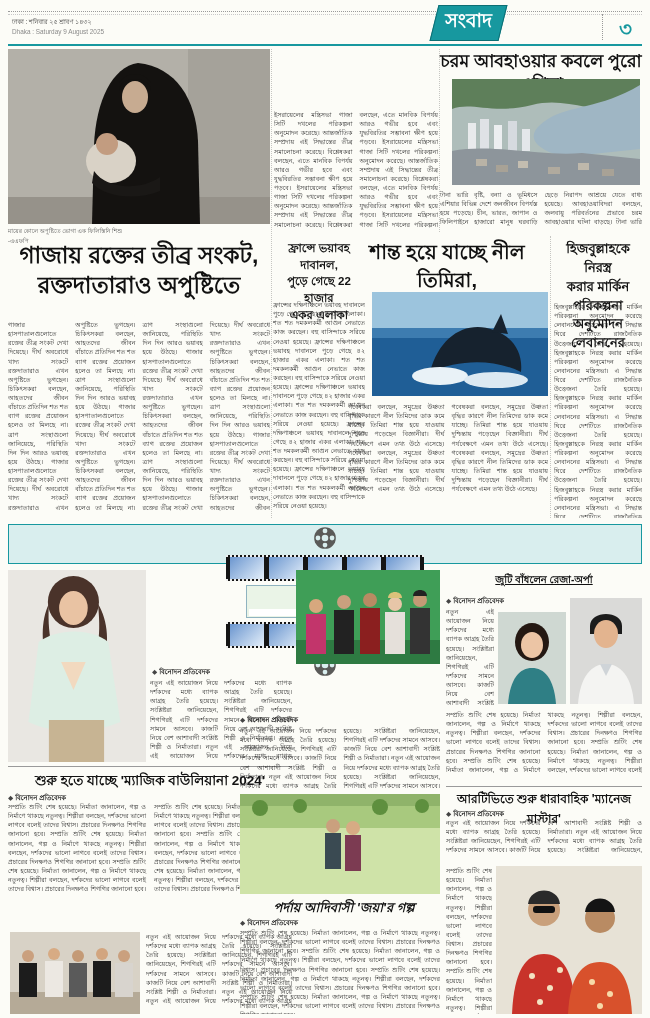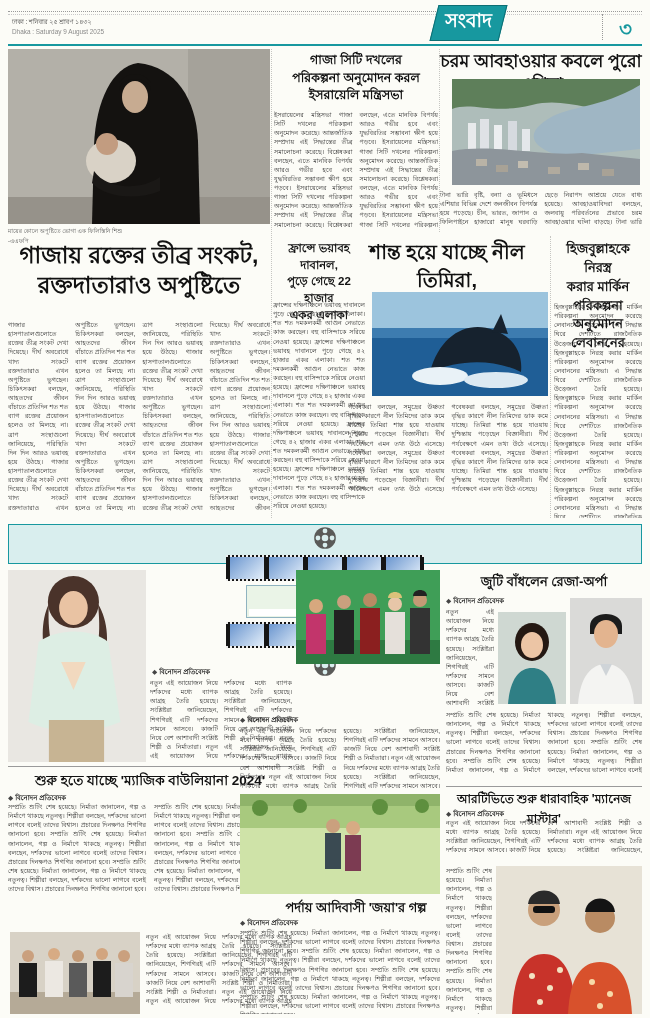--- a/index.html
+++ b/index.html
@@ -71,25 +71,25 @@
   .magic-byline{left:8px;top:792px;}
   .magic-body{left:8px;top:802px;width:284px;height:126px;column-count:2;column-gap:8px;}
   .group-photo{left:10px;top:932px;width:130px;height:82px;}
   .magic-body2{left:146px;top:932px;width:146px;height:82px;column-count:2;column-gap:6px;}
 
   .band-photo{left:296px;top:570px;width:144px;height:94px;}
   .lalon-headline{left:238px;top:668px;width:202px;font-size:14.5px;line-height:1.5;}
   .lalon-byline{left:240px;top:714px;}
   .lalon-body{left:240px;top:726px;width:200px;height:64px;column-count:2;column-gap:7px;}
   .field-photo{left:240px;top:794px;width:200px;height:100px;}
-  .joya-headline{left:256px;top:898px;width:200px;font-size:13px;}
+  .joya-headline{left:244px;top:898px;width:200px;font-size:13px;font-style:italic;}
   .joya-byline{left:240px;top:917px;}
   .joya-body{left:240px;top:928px;width:200px;height:86px;}
 
-  .reza-headline{left:446px;top:572px;width:196px;font-size:13px;}
+  .reza-headline{left:446px;top:572px;width:196px;font-size:10px;text-decoration:underline;}
   .reza-byline{left:446px;top:595px;}
   .reza-body1{left:446px;top:607px;width:48px;height:98px;}
   .arpa-photo{left:498px;top:612px;width:68px;height:92px;}
   .rezaman-photo{left:570px;top:598px;width:72px;height:106px;}
   .reza-body2{left:446px;top:710px;width:196px;height:72px;column-count:2;column-gap:7px;}
   .rtv-rule{left:446px;top:786px;width:196px;}
   .rtv-headline{left:446px;top:790px;width:196px;font-size:12px;}
   .rtv-byline{left:446px;top:808px;}
   .rtv-body{left:446px;top:818px;width:196px;height:44px;column-count:2;column-gap:7px;}
   .rtv-body2{left:446px;top:866px;width:46px;height:148px;}
@@ -132,23 +132,20 @@
     </svg>
   </div>
   <div class="abs gaza-caption">
     <span>মায়ের কোলে অপুষ্টিতে ভোগা এক ফিলিস্তিনি শিশু</span>
     <span>-এএফপি</span>
   </div>
   <div class="abs hl pre gaza-headline">গাজায় রক্তের তীব্র সংকট,
 রক্তদাতারাও অপুষ্টিতে</div>
   <div class="abs body-txt gaza-body">গাজার হাসপাতালগুলোতে রক্তের তীব্র সংকট দেখা দিয়েছে। দীর্ঘ অবরোধে খাদ্য সংকটে রক্তদাতারাও এখন অপুষ্টিতে ভুগছেন। চিকিৎসকরা বলছেন, আহতদের জীবন বাঁচাতে প্রতিদিন শত শত ব্যাগ রক্তের প্রয়োজন হলেও তা মিলছে না। ত্রাণ সংস্থাগুলো জানিয়েছে, পরিস্থিতি দিন দিন আরও ভয়াবহ হয়ে উঠছে। গাজার হাসপাতালগুলোতে রক্তের তীব্র সংকট দেখা দিয়েছে। দীর্ঘ অবরোধে খাদ্য সংকটে রক্তদাতারাও এখন অপুষ্টিতে ভুগছেন। চিকিৎসকরা বলছেন, আহতদের জীবন বাঁচাতে প্রতিদিন শত শত ব্যাগ রক্তের প্রয়োজন হলেও তা মিলছে না। ত্রাণ সংস্থাগুলো জানিয়েছে, পরিস্থিতি দিন দিন আরও ভয়াবহ হয়ে উঠছে। গাজার হাসপাতালগুলোতে রক্তের তীব্র সংকট দেখা দিয়েছে। দীর্ঘ অবরোধে খাদ্য সংকটে রক্তদাতারাও এখন অপুষ্টিতে ভুগছেন। চিকিৎসকরা বলছেন, আহতদের জীবন বাঁচাতে প্রতিদিন শত শত ব্যাগ রক্তের প্রয়োজন হলেও তা মিলছে না। ত্রাণ সংস্থাগুলো জানিয়েছে, পরিস্থিতি দিন দিন আরও ভয়াবহ হয়ে উঠছে। গাজার হাসপাতালগুলোতে রক্তের তীব্র সংকট দেখা দিয়েছে। দীর্ঘ অবরোধে খাদ্য সংকটে রক্তদাতারাও এখন অপুষ্টিতে ভুগছেন। চিকিৎসকরা বলছেন, আহতদের জীবন বাঁচাতে প্রতিদিন শত শত ব্যাগ রক্তের প্রয়োজন হলেও তা মিলছে না। ত্রাণ সংস্থাগুলো জানিয়েছে, পরিস্থিতি দিন দিন আরও ভয়াবহ হয়ে উঠছে। গাজার হাসপাতালগুলোতে রক্তের তীব্র সংকট দেখা দিয়েছে। দীর্ঘ অবরোধে খাদ্য সংকটে রক্তদাতারাও এখন অপুষ্টিতে ভুগছেন। চিকিৎসকরা বলছেন, আহতদের জীবন বাঁচাতে প্রতিদিন শত শত ব্যাগ রক্তের প্রয়োজন হলেও তা মিলছে না। ত্রাণ সংস্থাগুলো জানিয়েছে, পরিস্থিতি দিন দিন আরও ভয়াবহ হয়ে উঠছে। গাজার হাসপাতালগুলোতে রক্তের তীব্র সংকট দেখা দিয়েছে। দীর্ঘ অবরোধে খাদ্য সংকটে রক্তদাতারাও এখন অপুষ্টিতে ভুগছেন। চিকিৎসকরা বলছেন, আহতদের জীবন বাঁচাতে প্রতিদিন শত শত ব্যাগ রক্তের প্রয়োজন হলেও তা মিলছে না। ত্রাণ সংস্থাগুলো জানিয়েছে, পরিস্থিতি দিন দিন আরও ভয়াবহ হয়ে উঠছে। গাজার হাসপাতালগুলোতে রক্তের তীব্র সংকট দেখা দিয়েছে। দীর্ঘ অবরোধে খাদ্য সংকটে রক্তদাতারাও এখন অপুষ্টিতে ভুগছেন। চিকিৎসকরা বলছেন, আহতদের জীবন বাঁচাতে প্রতিদিন শত শত ব্যাগ রক্তের প্রয়োজন হলেও তা মিলছে না। ত্রাণ সংস্থাগুলো জানিয়েছে, পরিস্থিতি দিন দিন আরও ভয়াবহ হয়ে উঠছে।</div>
 
-  <div class="abs hl pre cabinet-headline">গাজা সিটি দখলের
-পরিকল্পনা অনুমোদন করল
-ইসরায়েলি মন্ত্রিসভা</div>
   <div class="abs body-txt cabinet-body">ইসরায়েলের মন্ত্রিসভা গাজা সিটি দখলের পরিকল্পনা অনুমোদন করেছে। আন্তর্জাতিক সম্প্রদায় এই সিদ্ধান্তের তীব্র সমালোচনা করেছে। বিশ্লেষকরা বলছেন, এতে মানবিক বিপর্যয় আরও গভীর হবে এবং যুদ্ধবিরতির সম্ভাবনা ক্ষীণ হয়ে পড়বে। ইসরায়েলের মন্ত্রিসভা গাজা সিটি দখলের পরিকল্পনা অনুমোদন করেছে। আন্তর্জাতিক সম্প্রদায় এই সিদ্ধান্তের তীব্র সমালোচনা করেছে। বিশ্লেষকরা বলছেন, এতে মানবিক বিপর্যয় আরও গভীর হবে এবং যুদ্ধবিরতির সম্ভাবনা ক্ষীণ হয়ে পড়বে। ইসরায়েলের মন্ত্রিসভা গাজা সিটি দখলের পরিকল্পনা অনুমোদন করেছে। আন্তর্জাতিক সম্প্রদায় এই সিদ্ধান্তের তীব্র সমালোচনা করেছে। বিশ্লেষকরা বলছেন, এতে মানবিক বিপর্যয় আরও গভীর হবে এবং যুদ্ধবিরতির সম্ভাবনা ক্ষীণ হয়ে পড়বে। ইসরায়েলের মন্ত্রিসভা গাজা সিটি দখলের পরিকল্পনা অনুমোদন করেছে। আন্তর্জাতিক সম্প্রদায় এই সিদ্ধান্তের তীব্র সমালোচনা করেছে। বিশ্লেষকরা বলছেন, এতে মানবিক বিপর্যয় আরও গভীর হবে এবং যুদ্ধবিরতির সম্ভাবনা ক্ষীণ হয়ে পড়বে।</div>
 
   <div class="abs hl pre france-headline">ফ্রান্সে ভয়াবহ দাবানল,
 পুড়ে গেছে 22 হাজার
 একর এলাকা</div>
   <div class="abs body-txt france-body">ফ্রান্সের দক্ষিণাঞ্চলে ভয়াবহ দাবানলে পুড়ে গেছে ৪২ হাজার একর এলাকা। শত শত দমকলকর্মী আগুন নেভাতে কাজ করছেন। বহু বাসিন্দাকে সরিয়ে নেওয়া হয়েছে। ফ্রান্সের দক্ষিণাঞ্চলে ভয়াবহ দাবানলে পুড়ে গেছে ৪২ হাজার একর এলাকা। শত শত দমকলকর্মী আগুন নেভাতে কাজ করছেন। বহু বাসিন্দাকে সরিয়ে নেওয়া হয়েছে। ফ্রান্সের দক্ষিণাঞ্চলে ভয়াবহ দাবানলে পুড়ে গেছে ৪২ হাজার একর এলাকা। শত শত দমকলকর্মী আগুন নেভাতে কাজ করছেন। বহু বাসিন্দাকে সরিয়ে নেওয়া হয়েছে। ফ্রান্সের দক্ষিণাঞ্চলে ভয়াবহ দাবানলে পুড়ে গেছে ৪২ হাজার একর এলাকা। শত শত দমকলকর্মী আগুন নেভাতে কাজ করছেন। বহু বাসিন্দাকে সরিয়ে নেওয়া হয়েছে। ফ্রান্সের দক্ষিণাঞ্চলে ভয়াবহ দাবানলে পুড়ে গেছে ৪২ হাজার একর এলাকা। শত শত দমকলকর্মী আগুন নেভাতে কাজ করছেন। বহু বাসিন্দাকে সরিয়ে নেওয়া হয়েছে।</div>
 
   <div class="abs hl pre whale-headline">শান্ত হয়ে যাচ্ছে নীল তিমিরা,
 দুশ্চিন্তায় বিজ্ঞানীরা</div>
   <div class="abs ph whale-photo">

